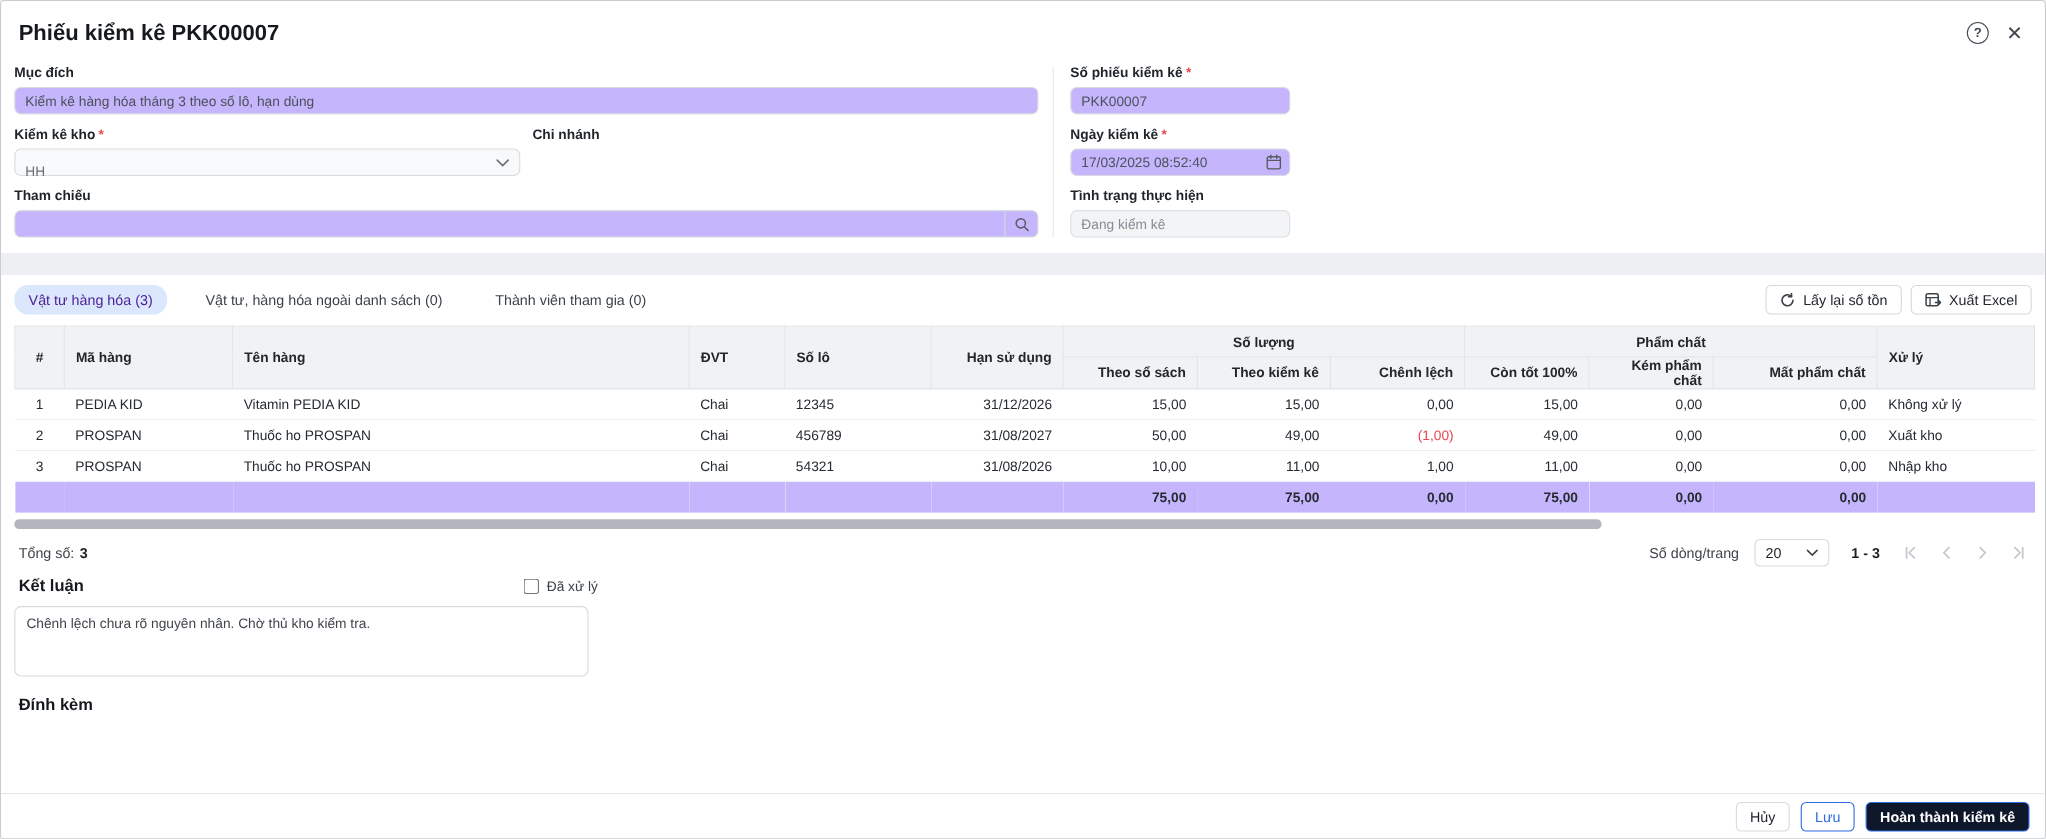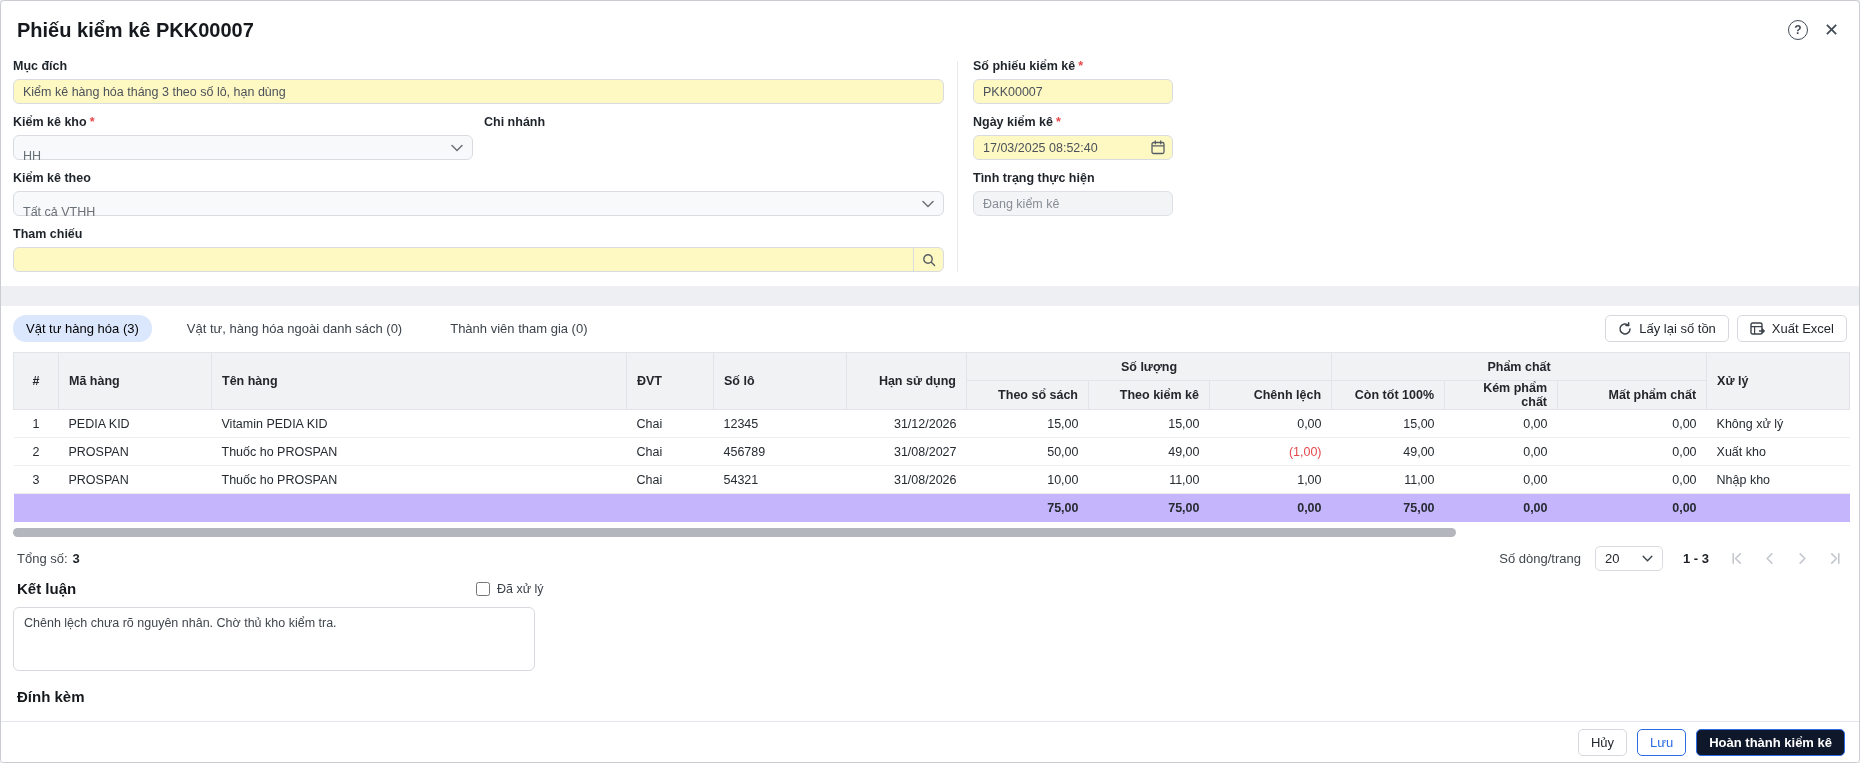--- a/index.html
+++ b/index.html
@@ -19,21 +19,21 @@
   
   .form-area { display:flex; padding:12px 12px 14px 12px; }
   .form-left { width:931px; }
   .v-div { width:1px; background:#e7e9ec; margin:2px 0 0 13px; }
   .form-right { width:200px; margin-left:15px; }
   .fgroup { margin-bottom:11px; }
   .fgroup:last-child { margin-bottom:0; }
   .flabel { display:block; font-size:12.5px; font-weight:700; color:#1f242a; margin-bottom:6px; }
   .req { color:#e5484d; margin-left:3px; }
   .field { height:25px; width:100%; border:1px solid #d8dbdf; border-radius:6px;
-    padding:0 9px; font-size:12.5px; color:#4c525a; background:#fef9c3; display:flex;
+    padding:0 9px; font-size:12.5px; color:#4c525a; background:#c4b5fd; display:flex;
     align-items:center; }
   input.field { outline:none; font-family:inherit; }
   .select { justify-content:space-between; background:#f8f9fa; color:#6a7077; cursor:pointer; }
   .select .val { overflow:hidden; white-space:nowrap;margin-top:16px; }
   .chev { flex:0 0 auto; margin-left:8px; display:flex; }
   .disabled { background:#f3f4f6; color:#878d96; border-color:#dcdfe3; }
   .frow2 { display:flex; gap:11px; }
   .frow2 .half { flex:1; }
   .ref-wrap { position:relative; }
   .ref-wrap input { padding-right:36px; }
@@ -41,21 +41,21 @@
     display:flex; align-items:center; justify-content:center; cursor:pointer; }
   .date-wrap { position:relative; }
   .date-wrap input { padding-right:30px; }
   .date-ico { position:absolute; right:8px; top:5px; cursor:pointer; display:flex; }
   
   .strip { height:20px; background:#edeff2; }
   
   .tabs-row { display:flex; align-items:center; padding:9px 12px 10px 12px; }
   .tabs { display:flex; align-items:center; gap:22px; flex:1; }
   .tab { padding:6px 13px; border-radius:6px; font-size:13px; color:#3d434b; cursor:pointer; white-space:nowrap; }
-  .tab.active { background:#dbe7fc; color:#000000;border-radius:13px; }
+  .tab.active { background:#dbe7fc; color:#4c1d95;border-radius:13px; }
   .tab-actions { display:flex; gap:8px; }
   .btn { height:27px; padding:0 12px; border:1px solid #d5d9dd; border-radius:5px; background:#fff;
     display:inline-flex; align-items:center; gap:7px; font-size:13px; color:#23272d;
     cursor:pointer; font-family:inherit; white-space:nowrap; }
   
   .tbl-wrap { padding:0 12px; }
   table { border-collapse:collapse; width:1836px; table-layout:fixed; font-size:12.5px; }
   th { background:#f1f2f4; border:1px solid #e2e4e8; font-weight:700; color:#23272c;
     height:28px; padding:0 10px; text-align:left; }
   td { height:28px; padding:0 10px; border-bottom:1px solid #eceef0; color:#262b31;
@@ -125,31 +125,20 @@
             <span class="val">HH</span>
             <span class="chev">
               <svg width="12" height="8" viewBox="0 0 12 8">
                   <path d="M1 1.5 L6 6.5 L11 1.5" fill="none" stroke="#6a7077" stroke-width="1.5" stroke-linecap="round"></path>
                 </svg>
             </span>
           </div>
         </div>
         <div class="half">
           <span class="flabel">Chi nhánh</span>
-        </div>
-      </div>
-      <div class="fgroup">
-        <span class="flabel">Kiểm kê theo</span>
-        <div class="field select">
-          <span class="val">Tất cả VTHH</span>
-          <span class="chev">
-            <svg width="12" height="8" viewBox="0 0 12 8">
-                <path d="M1 1.5 L6 6.5 L11 1.5" fill="none" stroke="#6a7077" stroke-width="1.5" stroke-linecap="round"></path>
-              </svg>
-          </span>
         </div>
       </div>
       <div class="fgroup">
         <span class="flabel">Tham chiếu</span>
         <div class="ref-wrap">
           <input class="field" value="" style="">
           <span class="ref-search">
             <svg width="14" height="14" viewBox="0 0 14 14">
                 <circle cx="6" cy="6" r="4.2" fill="none" stroke="#565c64" stroke-width="1.4"></circle>
                 <path d="M9.3 9.3 L12.6 12.6" stroke="#565c64" stroke-width="1.4" stroke-linecap="round"></path>

